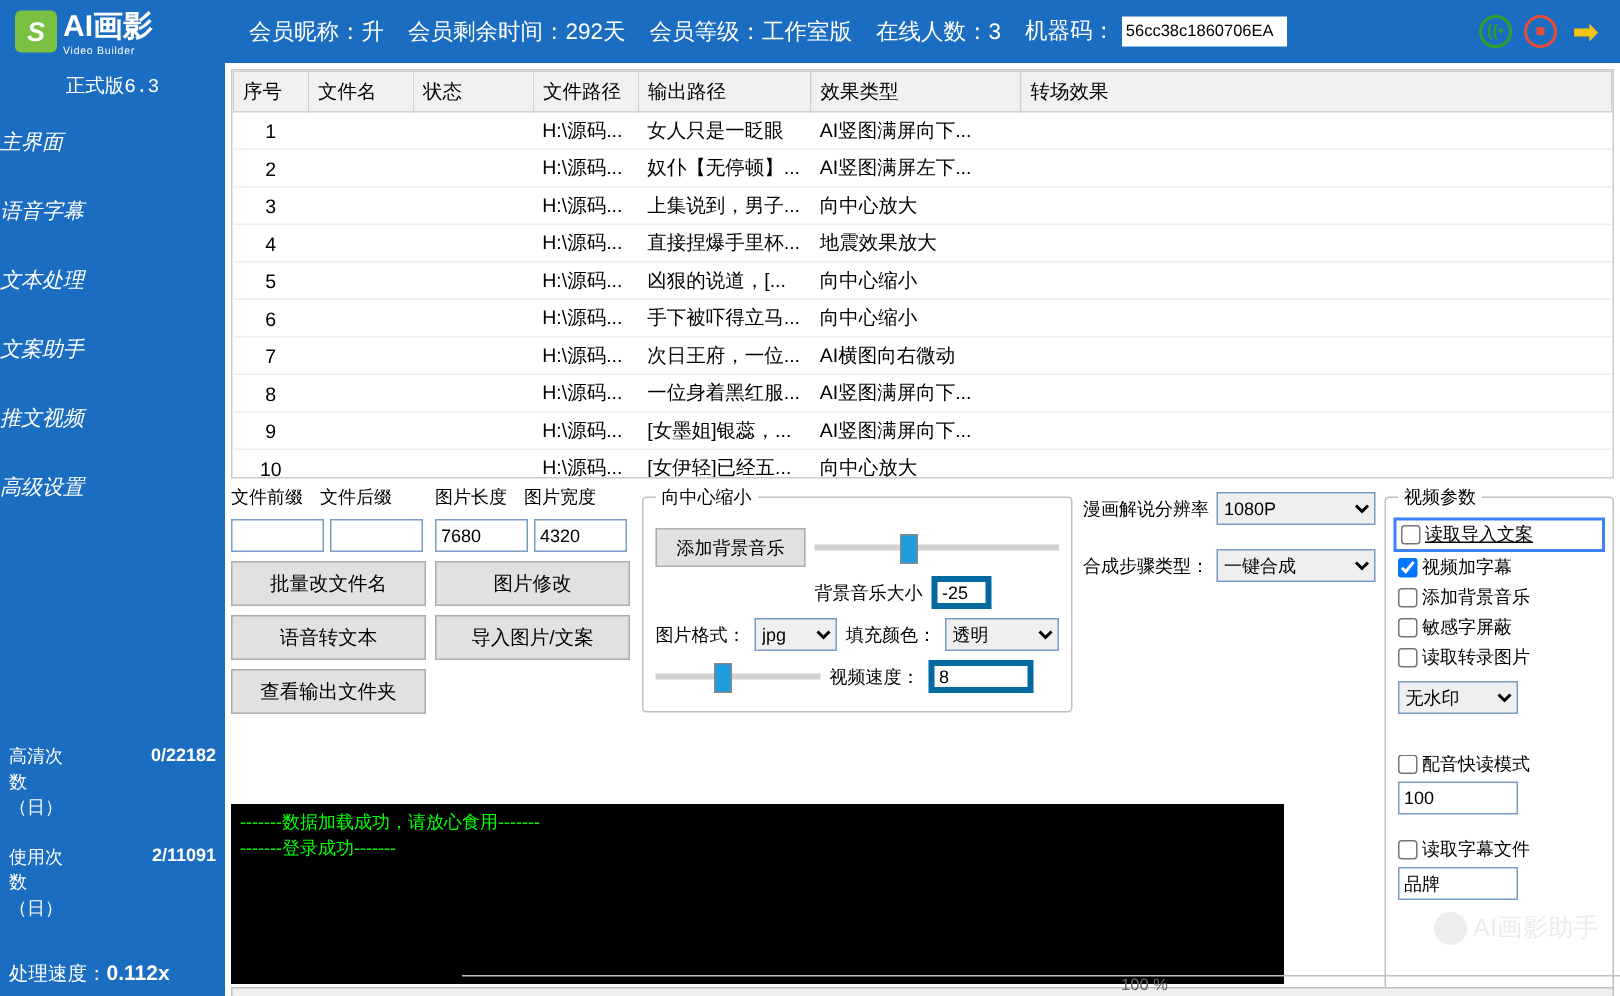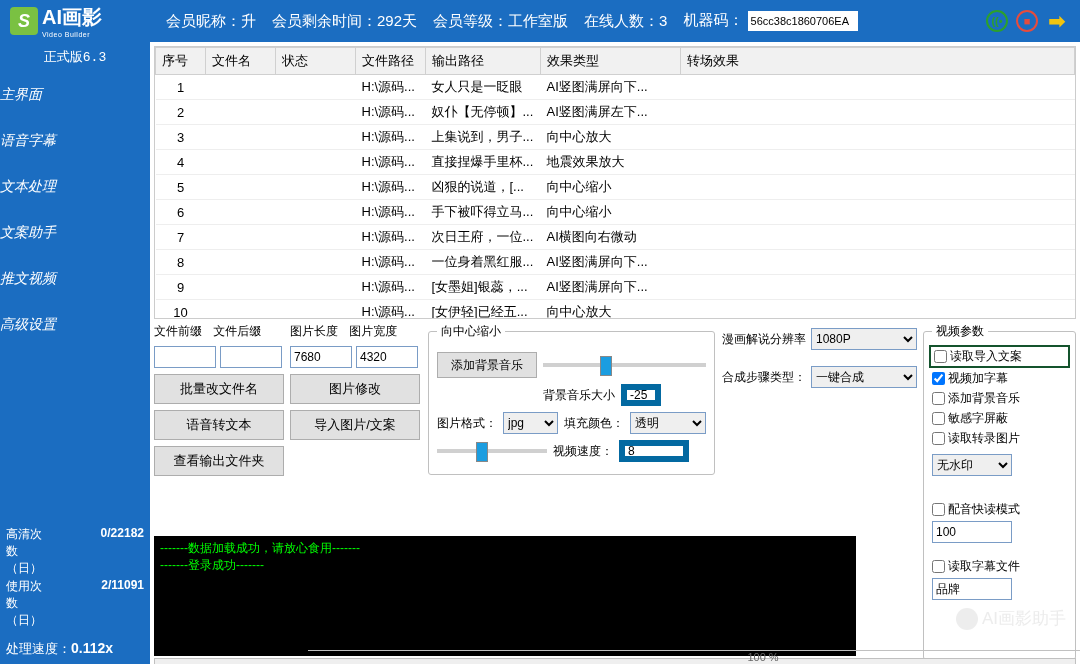--- a/index.html
+++ b/index.html
@@ -18,21 +18,21 @@
 .hicon.green { border-color: #2ca02c; color: #2ca02c; }
 .hicon.red { border-color: #e74c3c; color: #e74c3c; }
 .hicon.arrow { border: none; color: #f1c40f; font-size: 20px; }
 
 
 .main { display: flex; height: 622px; }
 .sidebar { width: 150px; background: #1b6dc1; color: #fff; display: flex; flex-direction: column; font-size: 14px; }
 .ver { text-align: center; padding: 6px 0; font-size: 13px; font-family: Liberation Mono, monospace; }
 .side-item { text-align: left; padding: 14px 0; cursor: pointer; font-style: italic; }
 .stats { margin-top: auto; font-size: 12px; padding: 4px 6px; }
-.stats div { display: flex; justify-content: center; margin: 1px 0; gap: 48px; }
+.stats div { display: flex; justify-content: center; margin: 16px 0; gap: 48px; }
 .statval { color: #fff; font-weight: bold; }
 .speed { padding: 6px; font-size: 13px; }
 .speed b { font-size: 14px; }
 
 .content { flex: 1; display: flex; flex-direction: column; position: relative; }
 
 
 .tbl-wrap { height: 273px; overflow-y: auto; overflow-x: hidden; border: 1px solid #ccc; margin: 4px; }
 .tbl { width: 100%; border-collapse: collapse; font-size: 13px; }
 .tbl th { background: #f1f1f1; border: 1px solid #d0d0d0; text-align: left; padding: 4px 6px; font-weight: normal; position: sticky; top: 0; }
@@ -58,29 +58,29 @@
 .btn { height: 30px; border: 1px solid #adadad; background: #e1e1e1; font-size: 13px; cursor: pointer; }
 .btn.sm { height: 26px; font-size: 12px; }
 
 fieldset { border: 1px solid #c0c0c0; border-radius: 3px; padding: 6px 8px; }
 legend { font-size: 12px; padding: 0 4px; }
 .frow { display: flex; align-items: center; gap: 6px; margin: 6px 0; font-size: 12px; }
 .frow label { white-space: nowrap; }
 .slider { flex: 1; height: 4px; background: #d0d0d0; position: relative; }
 .slider::after { content: ""; width: 10px; height: 18px; background: #1b9de0; position: absolute; top: -7px; left: 35%; border: 1px solid #888; }
 .sel { height: 22px; border: 1px solid #7a9cc6; font-size: 12px; }
-.mini { width: 40px; height: 22px; border: 6px solid #0369a1; padding: 0 3px; font-size: 12px; }
+.mini { width: 40px; height: 22px; border: 4px solid #0369a1; padding: 0 3px; font-size: 12px; }
 .drow { display: flex; align-items: center; gap: 4px; font-size: 12px; margin: 5px 0; }
 .drow label { width: 85px; white-space: nowrap; }
 .drow .sel { flex: 1; }
 .btnrow { display: flex; gap: 6px; }
 .btnrow .btn { flex: 1; }
 .chk { display: flex; align-items: center; gap: 3px; font-size: 12px; margin: 3px 0; }
 .chk input { width: 13px; height: 13px; }
-.highlight { border: 2px solid #14532d; padding: 1px 3px; margin: -1px -3px; }
+.highlight { border: 2px solid #3b82f6; padding: 1px 3px; margin: -1px -3px; text-decoration: underline; }
 
 
 .console { position: absolute; left: 4px; top: 494px; width: 702px; height: 120px; background: #000; color: #0f0; font-size: 12px; font-family: monospace; padding: 4px 6px; overflow: hidden; }
 .hscroll { position: absolute; left: 4px; top: 616px; width: 922px; height: 16px; background: #efefef; border: 1px solid #c0c0c0; }
 
 .footer { position: absolute; bottom: 0; left: 158px; width: 910px; height: 14px; font-size: 11px; color: #666; text-align: center; border-top: 1px solid #c0c0c0; }
 
 .watermark { position: absolute; right: 14px; bottom: 34px; color: rgba(230,230,230,0.75); font-size: 17px; display: flex; align-items: center; gap: 4px; }
 .wm-icon { width: 22px; height: 22px; background: rgba(230,230,230,0.7); border-radius: 50%; }
 </style>

